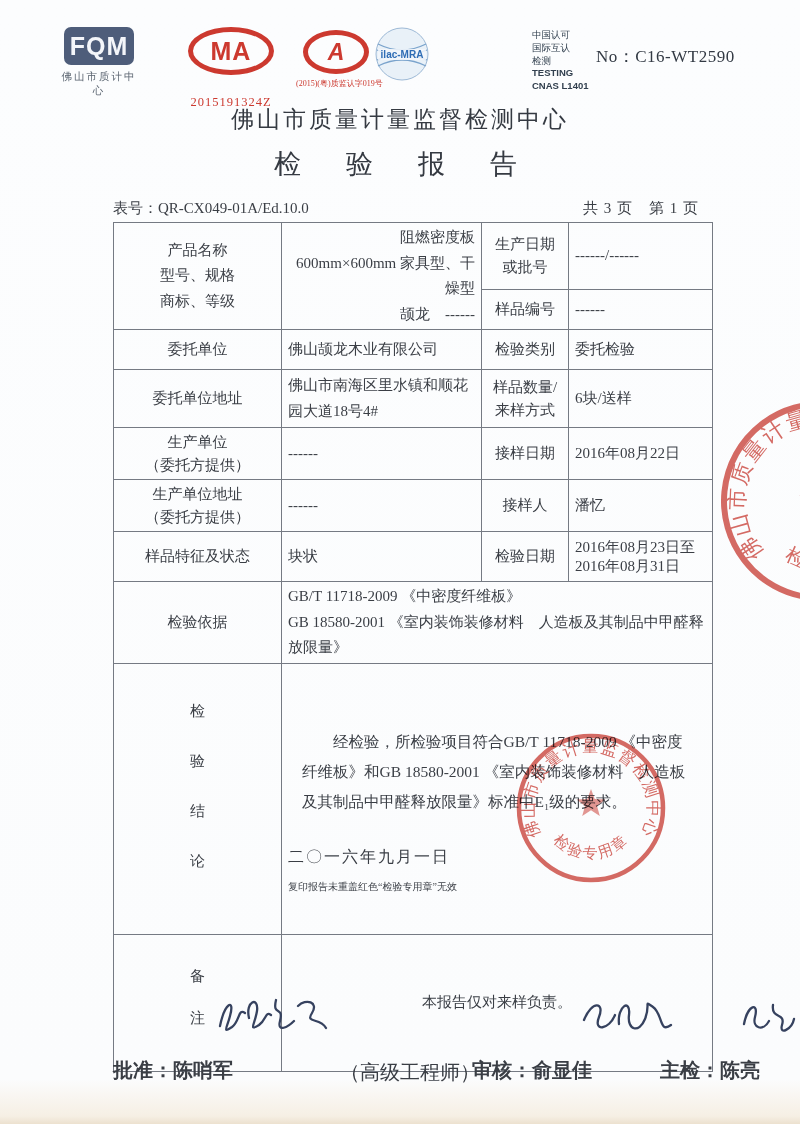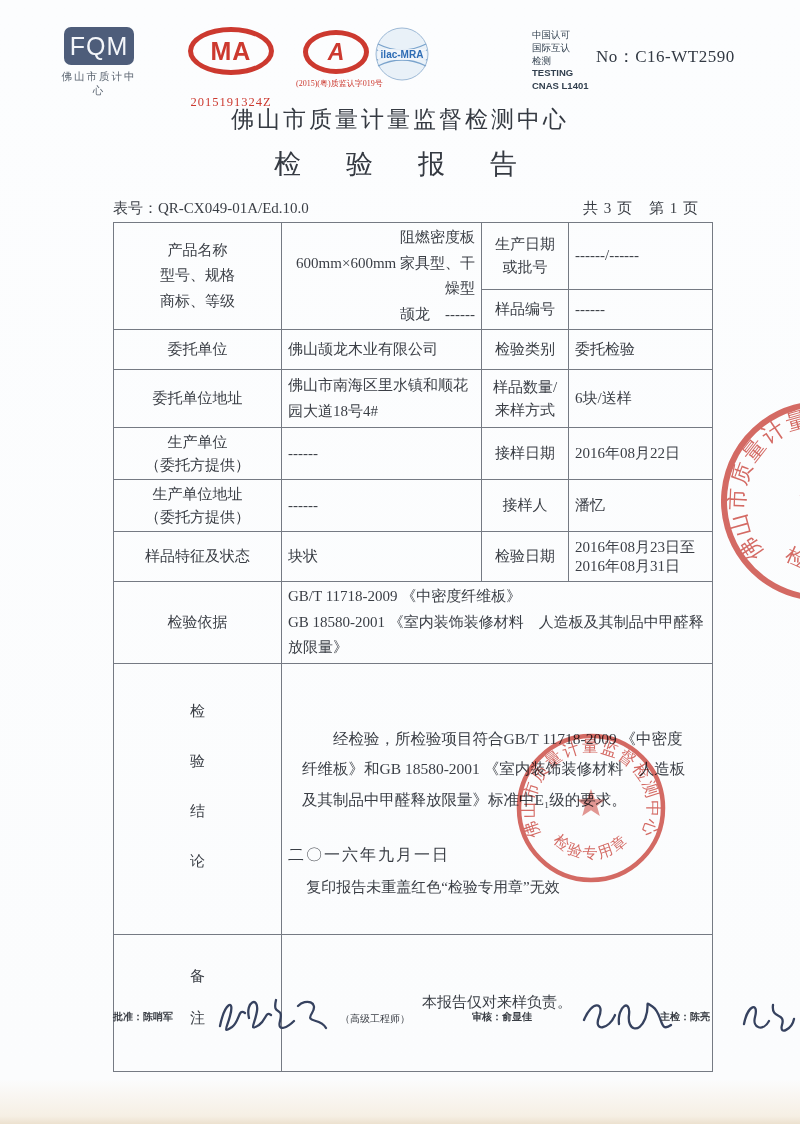--- a/index.html
+++ b/index.html
@@ -7,21 +7,21 @@
     position:relative;width:800px;height:1124px;margin:0 auto;
     background:linear-gradient(180deg,#fcfdfe 0%,#fbfcfd 96%,#f6efe4 99.3%,#ece1cf 100%);
     overflow:hidden;
     font-family:"Liberation Serif","DejaVu Serif",serif;
     color:#3a3e45;
   }
   .abs{position:absolute;}
   
   .fqm-box{left:60px;top:27px;width:78px;text-align:center;}
   .fqm-rect{display:inline-block;width:70px;height:38px;background:#4e5d7a;border-radius:7px;
-    color:#f4f6fa;font-family:"Liberation Sans","DejaVu Sans",sans-serif;font-weight:normal;
+    color:#f4f6fa;font-family:"Liberation Sans","DejaVu Sans",sans-serif;font-weight:bold;
     font-size:25px;line-height:38px;letter-spacing:1px;}
   .fqm-cap{margin-top:5px;font-size:10.5px;color:#5a6470;letter-spacing:2px;}
   .logo-cma{left:185px;top:27px;text-align:center;width:92px;}
   .cma-ellipse{display:inline-block;width:76px;height:38px;border:5px solid #cc392f;border-radius:50%;
     color:#cc392f;font-family:"Liberation Sans","DejaVu Sans",sans-serif;font-weight:bold;
     font-size:25px;line-height:38px;letter-spacing:1px;}
   .cma-num{margin-top:20px;font-size:12.5px;color:#cc392f;letter-spacing:1px;}
   .logo-cal{left:296px;top:30px;text-align:center;width:80px;}
   .cal-ellipse{display:inline-block;width:56px;height:34px;border:5px solid #cc392f;border-radius:50%;
     color:#cc392f;font-family:"Liberation Sans","DejaVu Sans",sans-serif;font-weight:bold;
@@ -43,24 +43,24 @@
   table.report td{border:1px solid #757a83;font-size:15px;color:#3a3e45;vertical-align:middle;padding:2px 6px;}
   td.lab{text-align:center;line-height:1.5;}
   td.val{text-align:left;padding-left:13px;}
   td.vcenter{text-align:right;}
   .ln{line-height:1.7;}
   td.vert{text-align:center;}
   .vert-wrap{display:flex;flex-direction:column;justify-content:space-evenly;align-items:center;height:100%;}
   .concl-cell{vertical-align:top;position:relative;height:244px;padding:0;}
   .concl-text{padding:24px 16px 0 14px;text-indent:2em;line-height:1.95;font-size:15.5px;text-align:left;}
   .concl-date{margin-top:30px;text-align:left;font-size:16px;letter-spacing:2px;}
-  .concl-note{margin-top:12px;text-align:center;padding-right:128px;font-size:15px;}
+  .concl-note{margin-top:12px;padding-right:128px;font-size:10px;}
   .remark-cell{text-align:center;font-size:15.5px;}
   
-  .foot{font-size:10px;font-weight:600;white-space:nowrap;}
+  .foot{font-size:20px;font-weight:600;white-space:nowrap;margin-top:47px;}
   .sig{position:absolute;}
   .sig path{stroke:#36425f;fill:none;stroke-width:2.3px;stroke-linecap:round;}
   
   .stamp{position:absolute;mix-blend-mode:multiply;opacity:.82;pointer-events:none;}
 </style>
 </head>
 <body>
 
 <div class="page">
 

